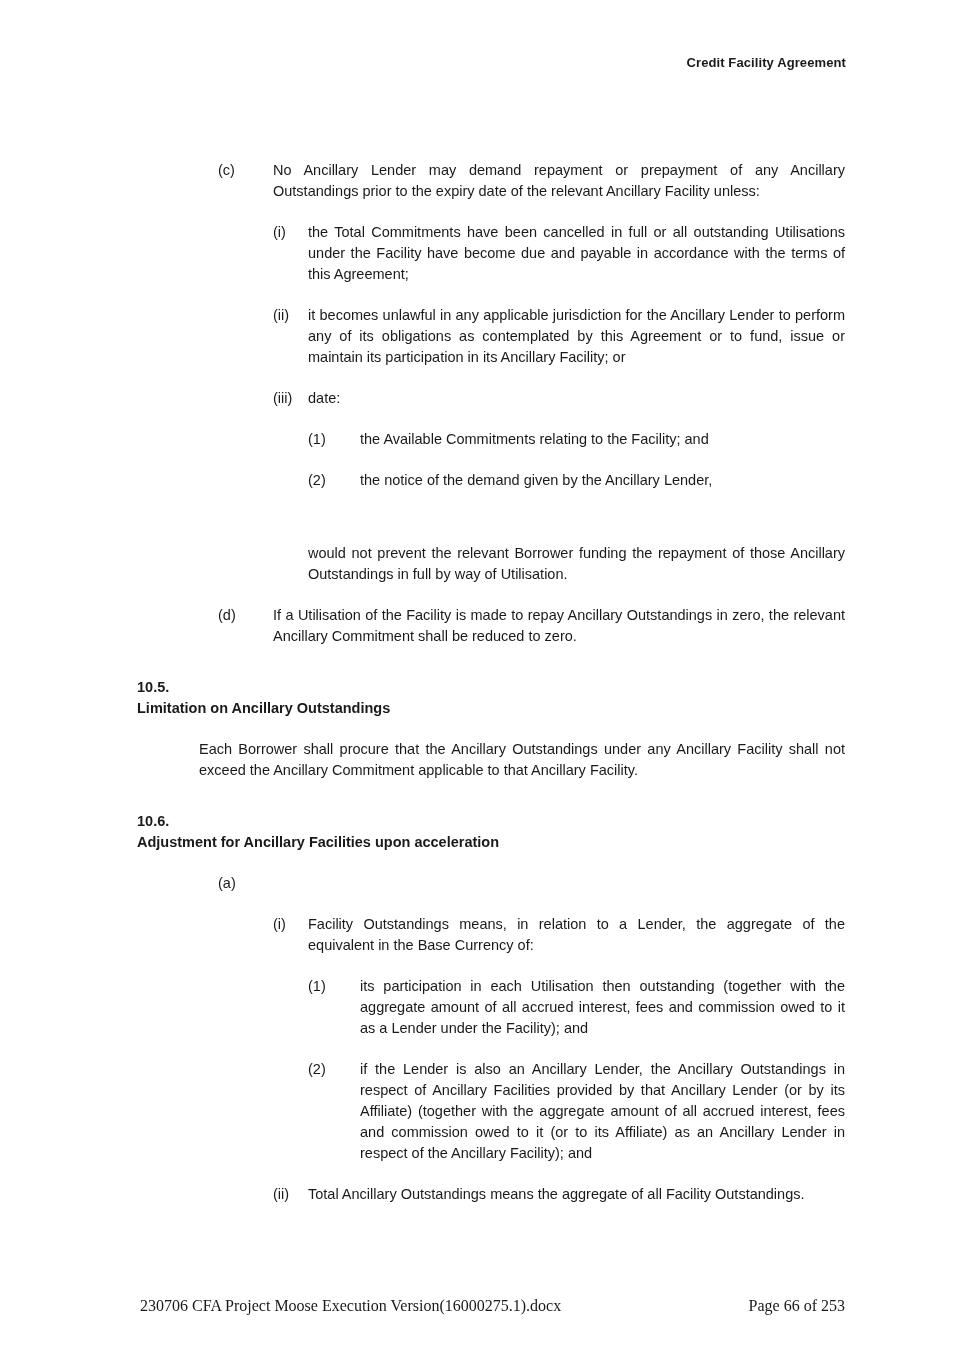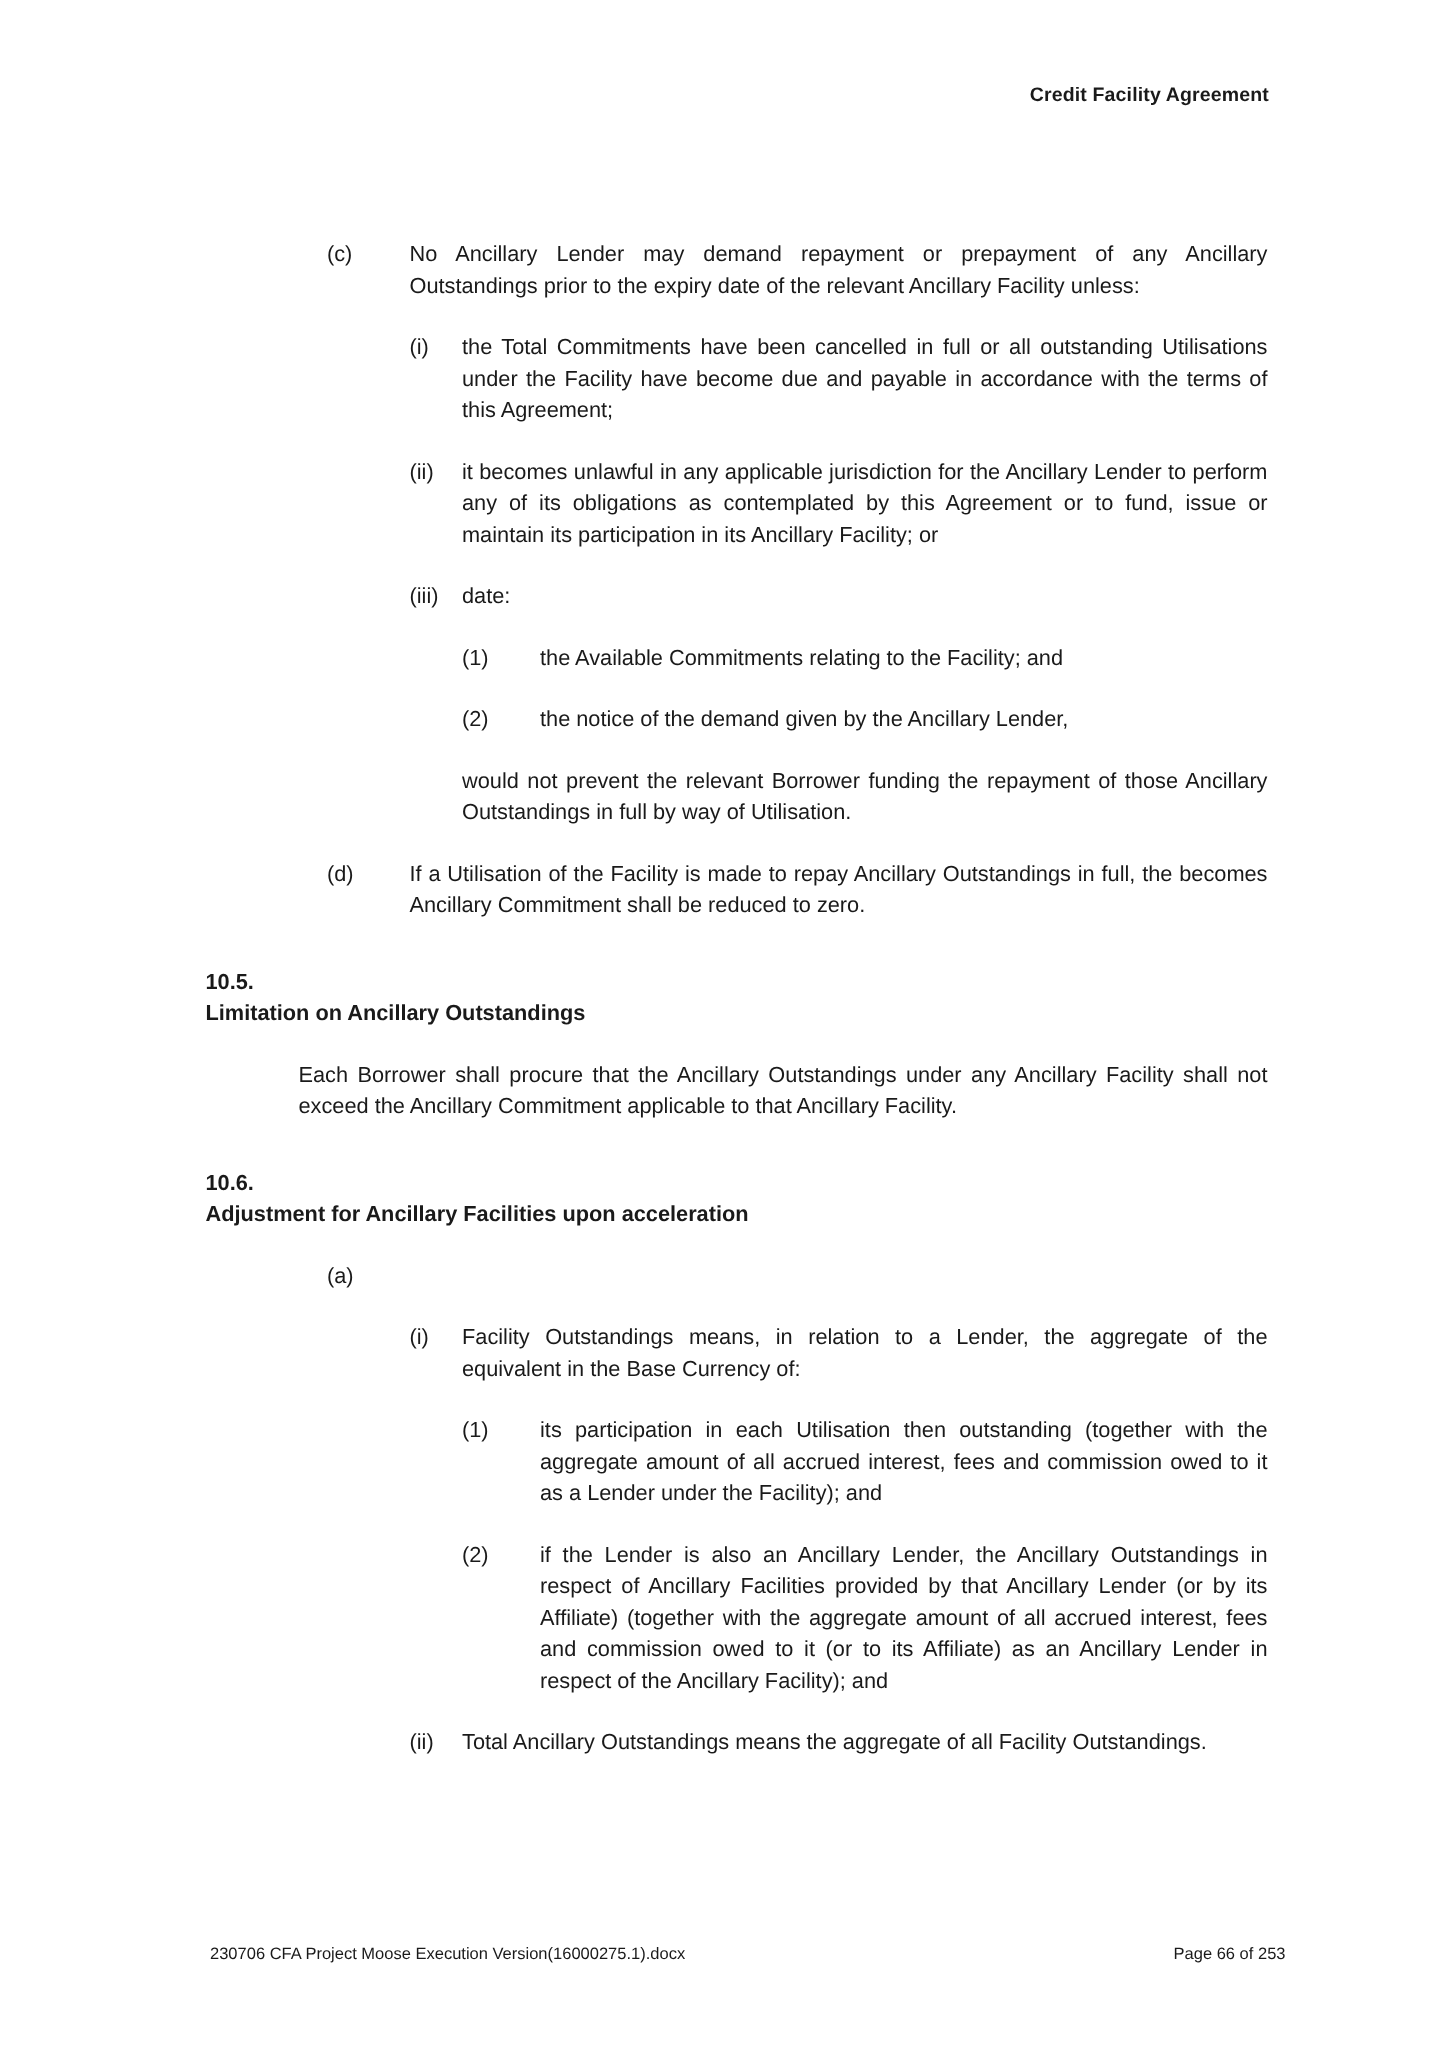--- a/index.html
+++ b/index.html
@@ -26,30 +26,31 @@
   .row { display: flex; margin-top: 20px; }
   .row.first { margin-top: 0; }
   .row.heading { margin-top: 30px; font-weight: 700; flex-direction: column; }           
   .mk { flex: none; }           
   .tx { flex: 1 1 auto; text-align: justify; }
 
   
   .lv-a .mk  { width: 55px; margin-left: 81px; }
   .lv-i .mk  { width: 35px; margin-left: 136px; }
   .lv-1 .mk  { width: 52px; margin-left: 171px; }
-  .lv-itail .tx { margin-left: 171px; }
+  .lv-itail .tx { margin-left: 171px; margin-top: 32px; }
   .para .tx  { margin-left: 62px; }
   .heading .mk { width: 81px; margin-left: 0; }
 
   .b { font-weight: 400; margin-top: 36px; }
 
   .footer {
-    position: absolute; top: 1297px; left: 140px; right: 108px;
+    position: absolute; top: 1297px; left: 140px; right: 120px;
     display: flex; justify-content: space-between;
-    font-size: 11px;
+    font-size: 16px;
+    font-family: Liberation Serif, serif;
   }
 </style>
 </head>
 <body>
 
 <div class="page">
 
   <div class="header">Credit Facility Agreement</div>
 
   <div class="content">
@@ -83,21 +84,21 @@
       <span class="mk">(2)</span>
       <span class="tx">the notice of the demand given by the Ancillary Lender,</span>
     </div>
 
     <div class="row lv-itail">
       <span class="tx">would not prevent the relevant Borrower funding the repayment of those Ancillary Outstandings in full by way of Utilisation.</span>
     </div>
 
     <div class="row lv-a">
       <span class="mk">(d)</span>
-      <span class="tx">If a Utilisation of the Facility is made to repay Ancillary Outstandings in full, the becomes Ancillary Commitment shall be reduced to zero.</span>
+      <span class="tx">If a Utilisation of the Facility is made to repay Ancillary Outstandings in zero, the relevant Ancillary Commitment shall be reduced to zero.</span>
     </div>
 
     <div class="row heading">
       <span class="mk">10.5.</span>
       <span class="tx">Limitation on Ancillary Outstandings</span>
     </div>
 
     <div class="row para">
       <span class="tx">Each Borrower shall procure that the Ancillary Outstandings under any Ancillary Facility shall not exceed the Ancillary Commitment applicable to that Ancillary Facility.</span>
     </div>

